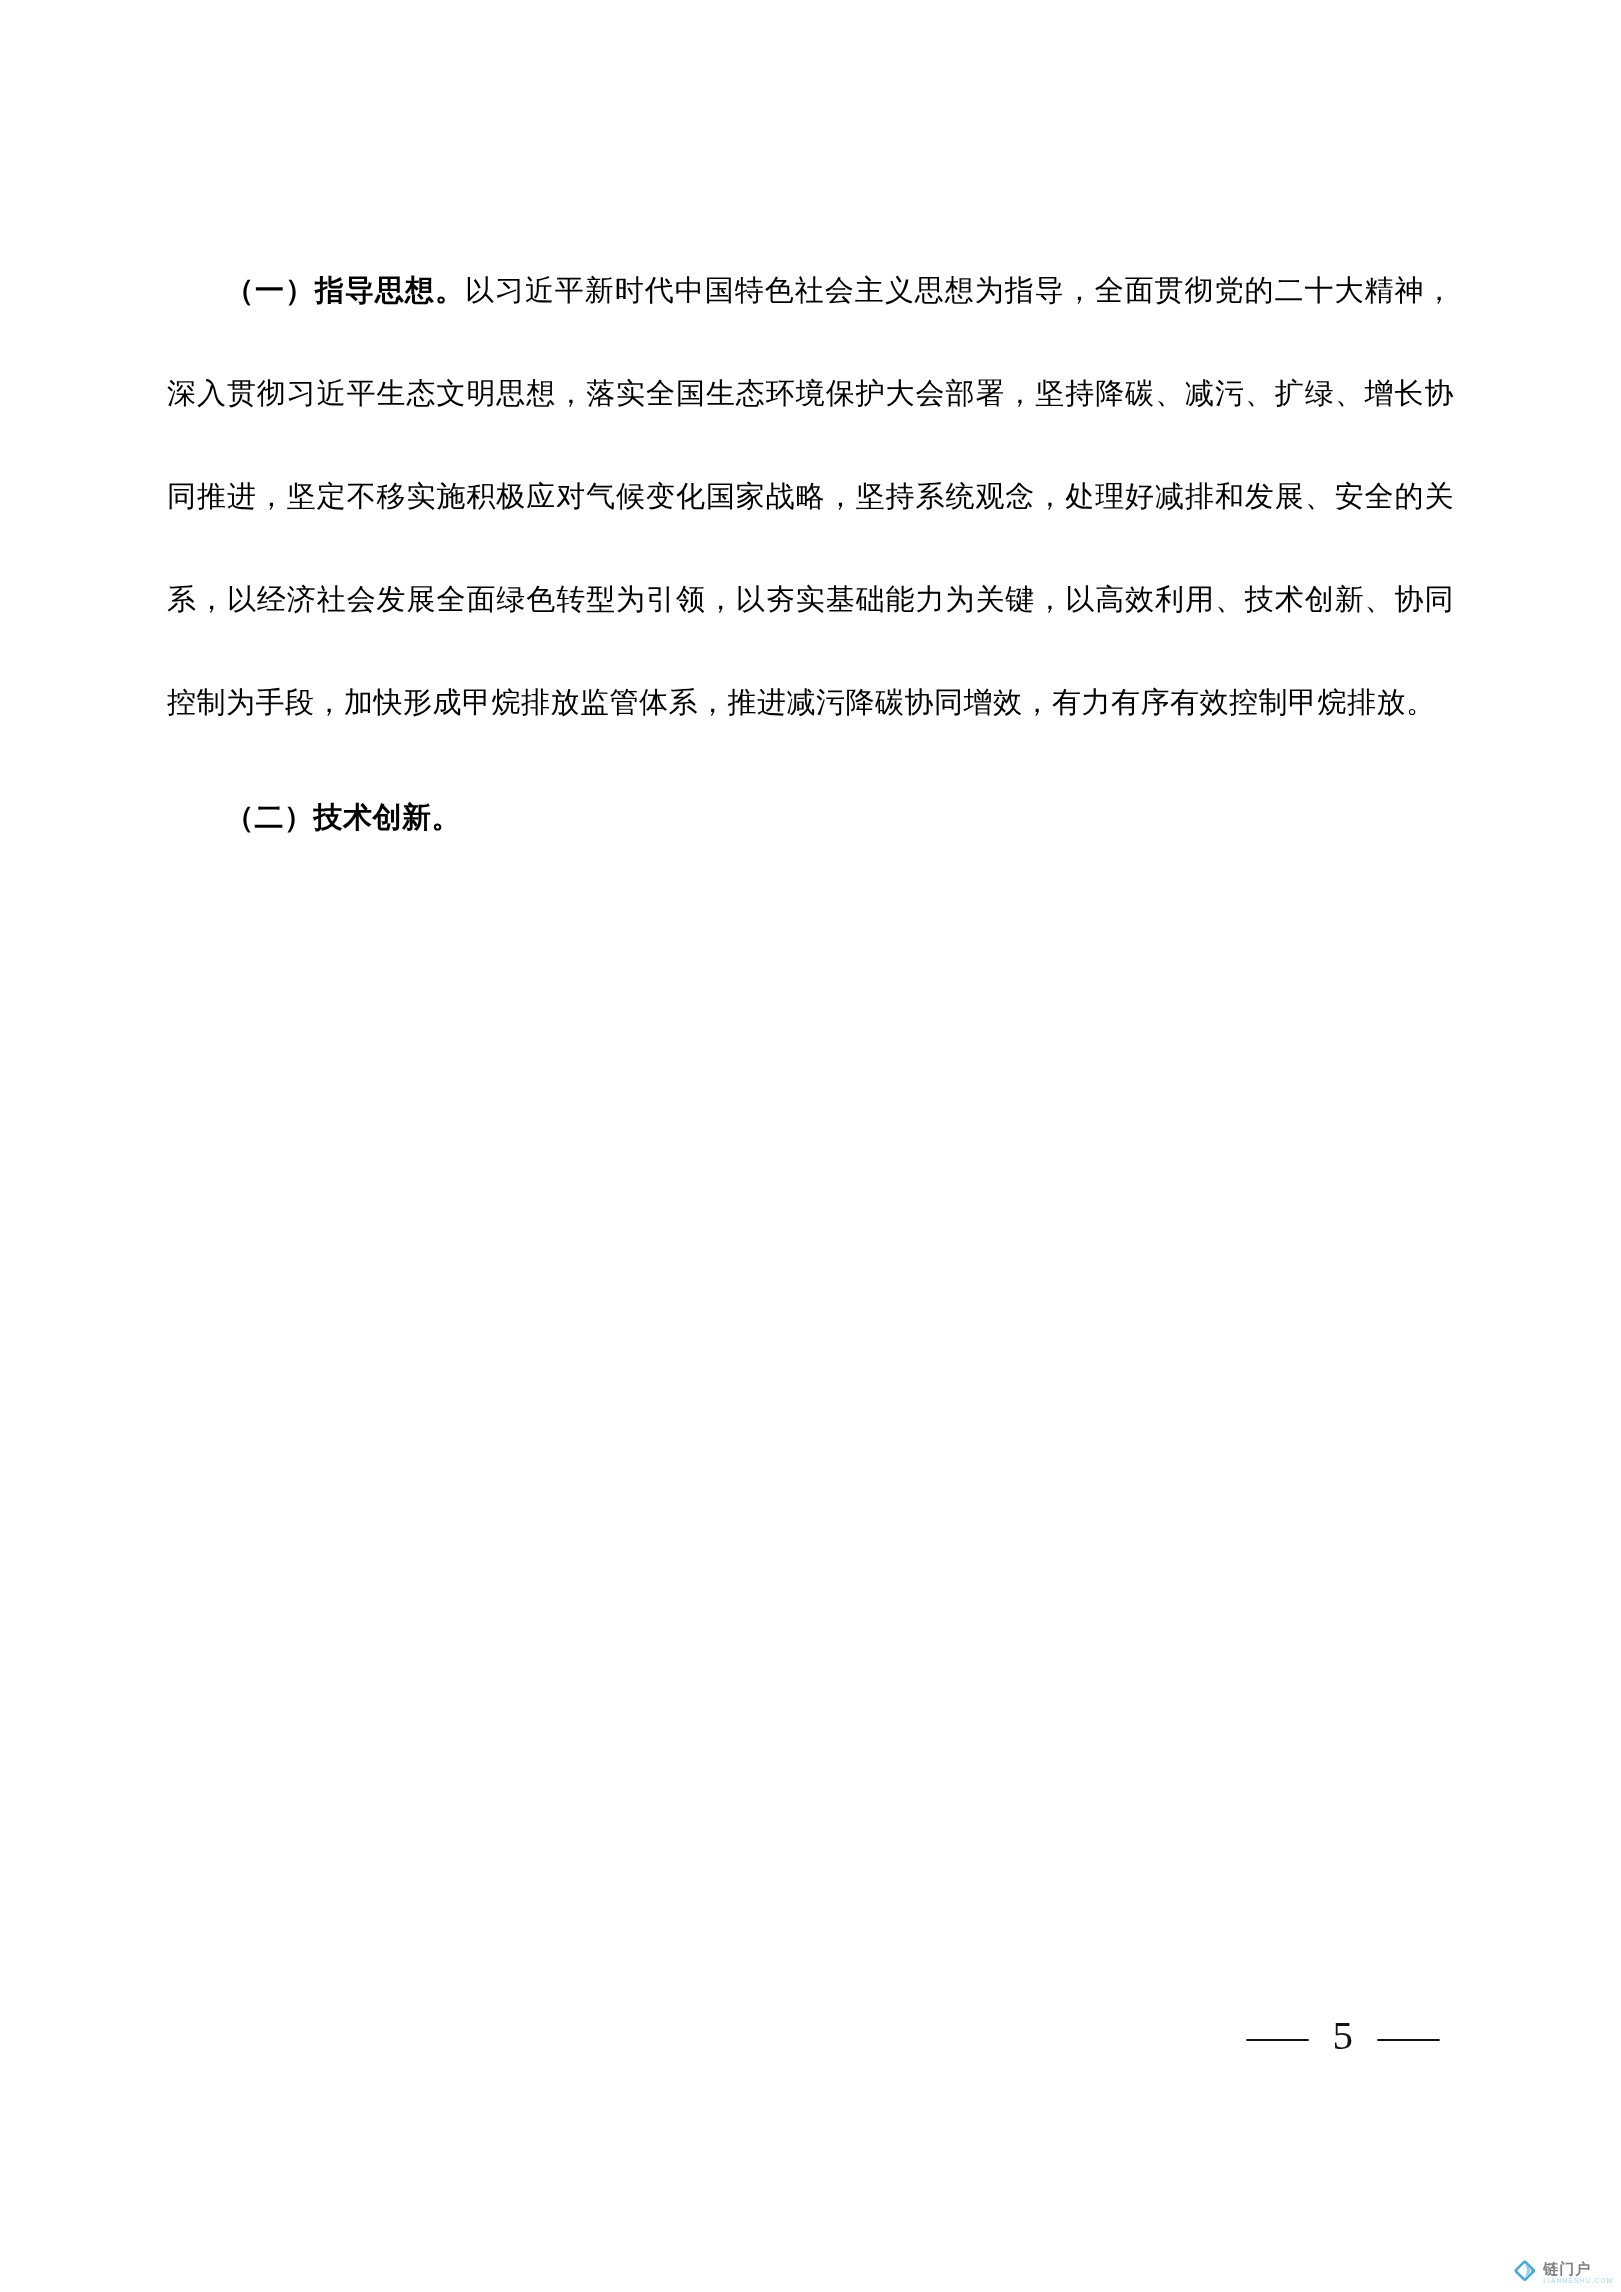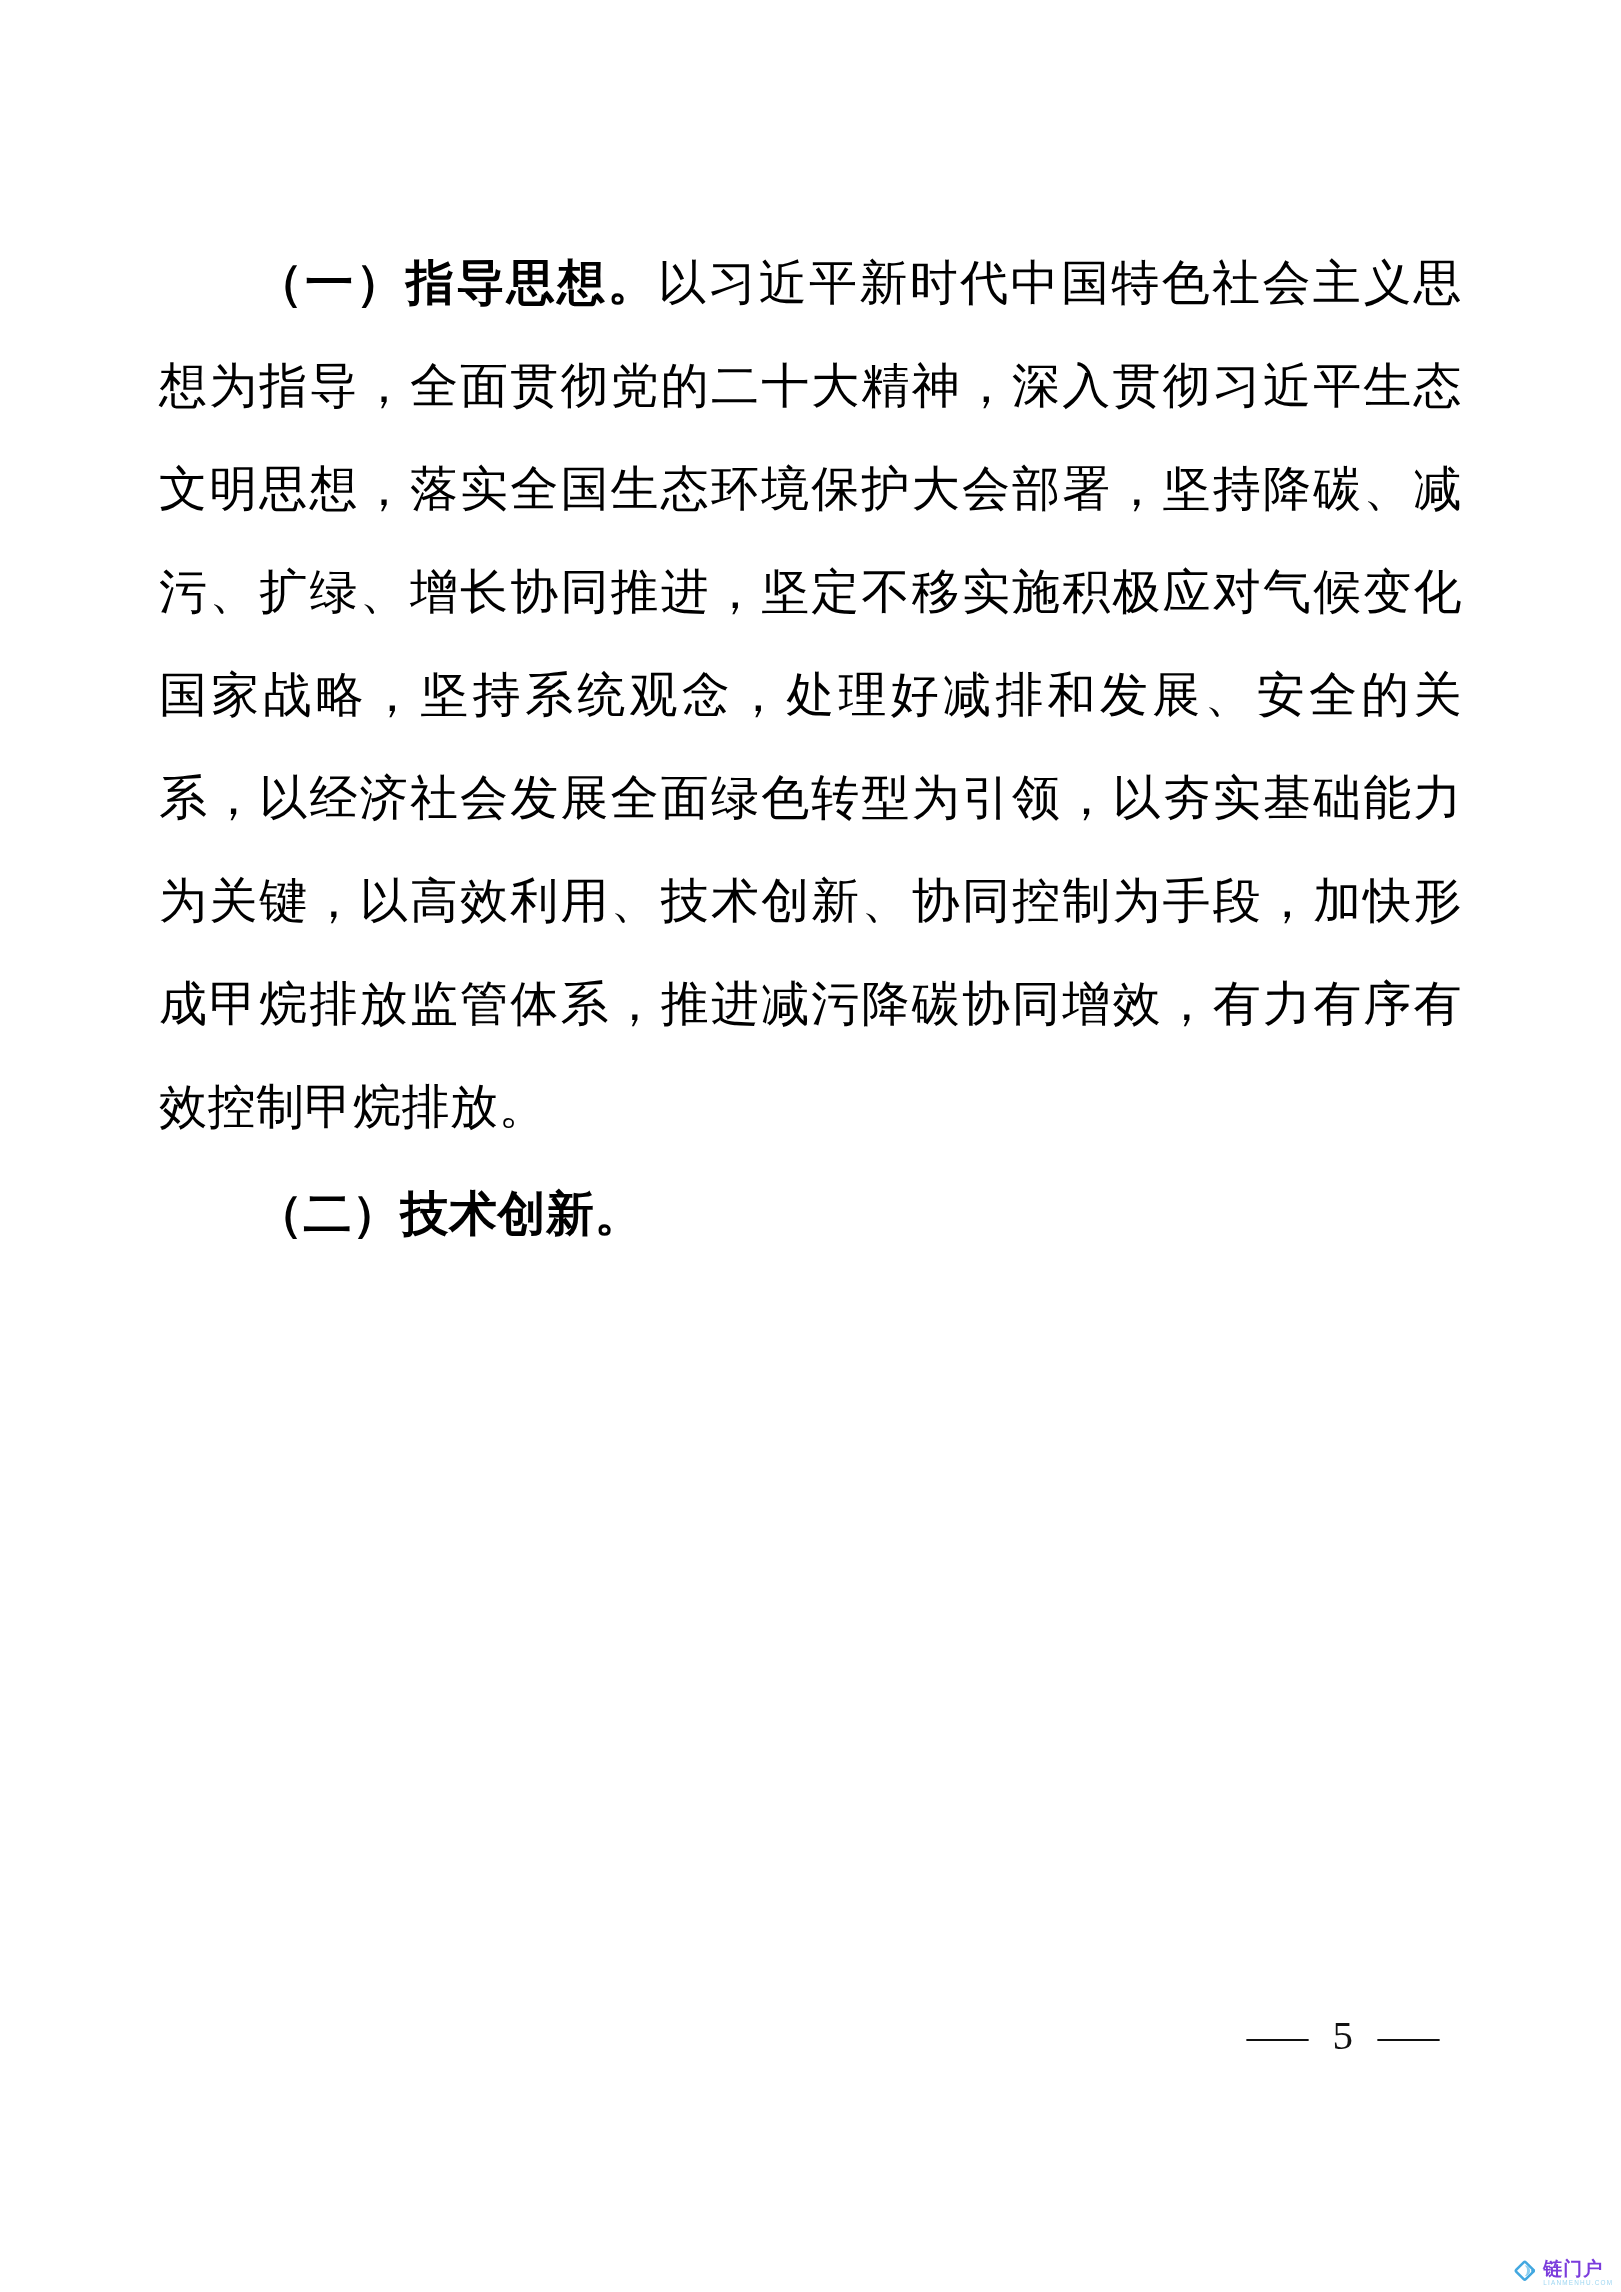--- a/index.html
+++ b/index.html
@@ -17,22 +17,22 @@
     color: #000000;
   }
   .content {
     position: absolute;
     top: 227px;
     left: 0;
     right: 0;
     padding: 0 155px;
   }
   .para {
-    margin: 4px;
-    font-size: 48px;
+    margin: 12px;
+    font-size: 29px;
     line-height: 103px;
     text-align: justify;
     text-justify: inter-character;
     text-indent: 2em;
     letter-spacing: 0.5px;
     word-break: break-all;
   }
   .para .lead {
     font-weight: bold;
     font-family: "Liberation Sans", sans-serif;
@@ -61,25 +61,24 @@
     gap: 5.9px;
     opacity: 0.9;
   }
   .wm-text {
     display: flex;
     flex-direction: column;
     line-height: 1;
     font-family: "Liberation Sans", sans-serif;
   }
   .wm-brand {
-    font-size: 19px;
+    font-size: 15px;
     font-weight: bold;
-    color: #6d28d9;
+    color: #737373;
     letter-spacing: 1px;
-    font-family: Liberation Serif, serif;
   }
   .wm-domain {
     font-size: 6.4px;
     color: #93d2f1;
     letter-spacing: 1.2px;
     margin-top: 2px;
   }
 </style>
 </head>
 <body>

